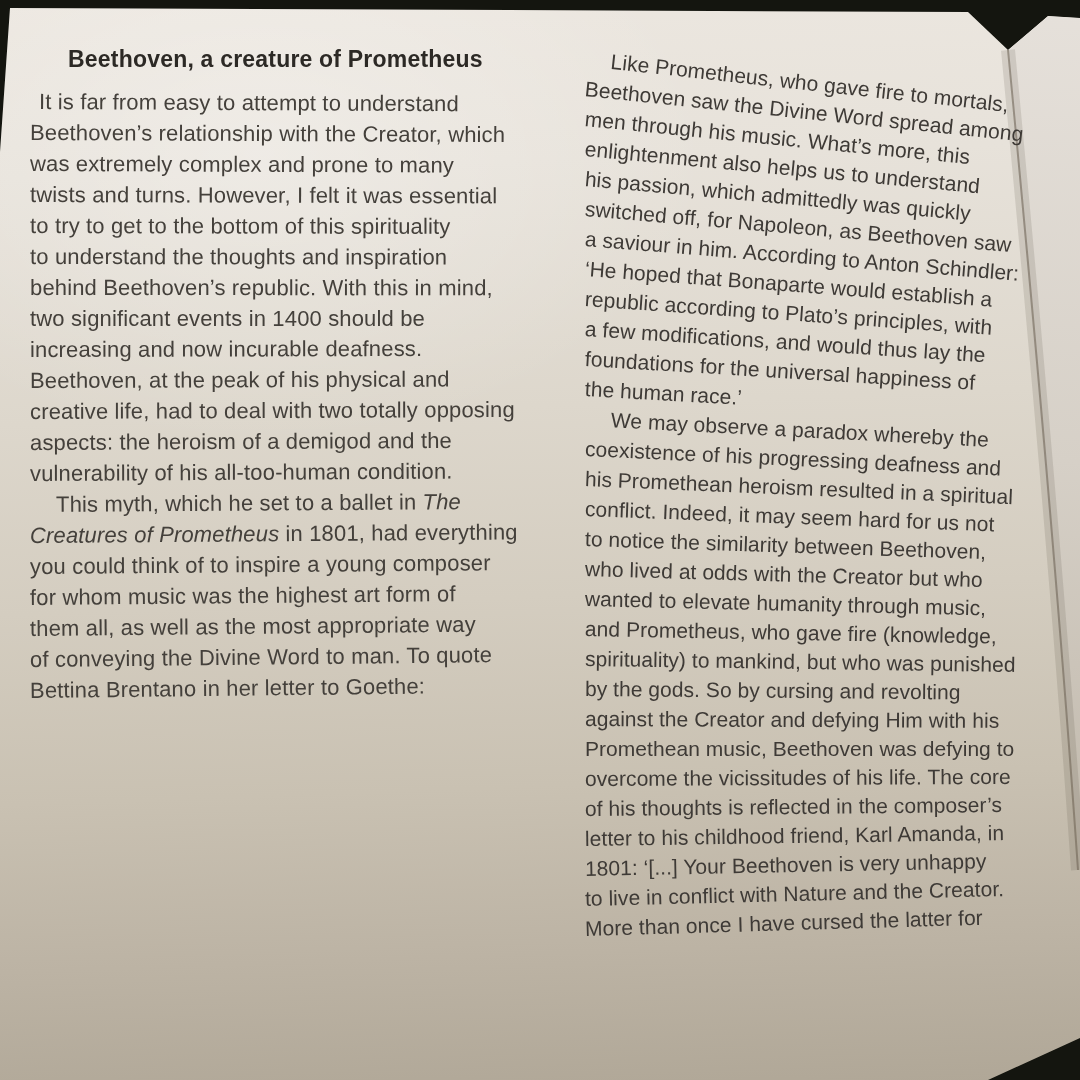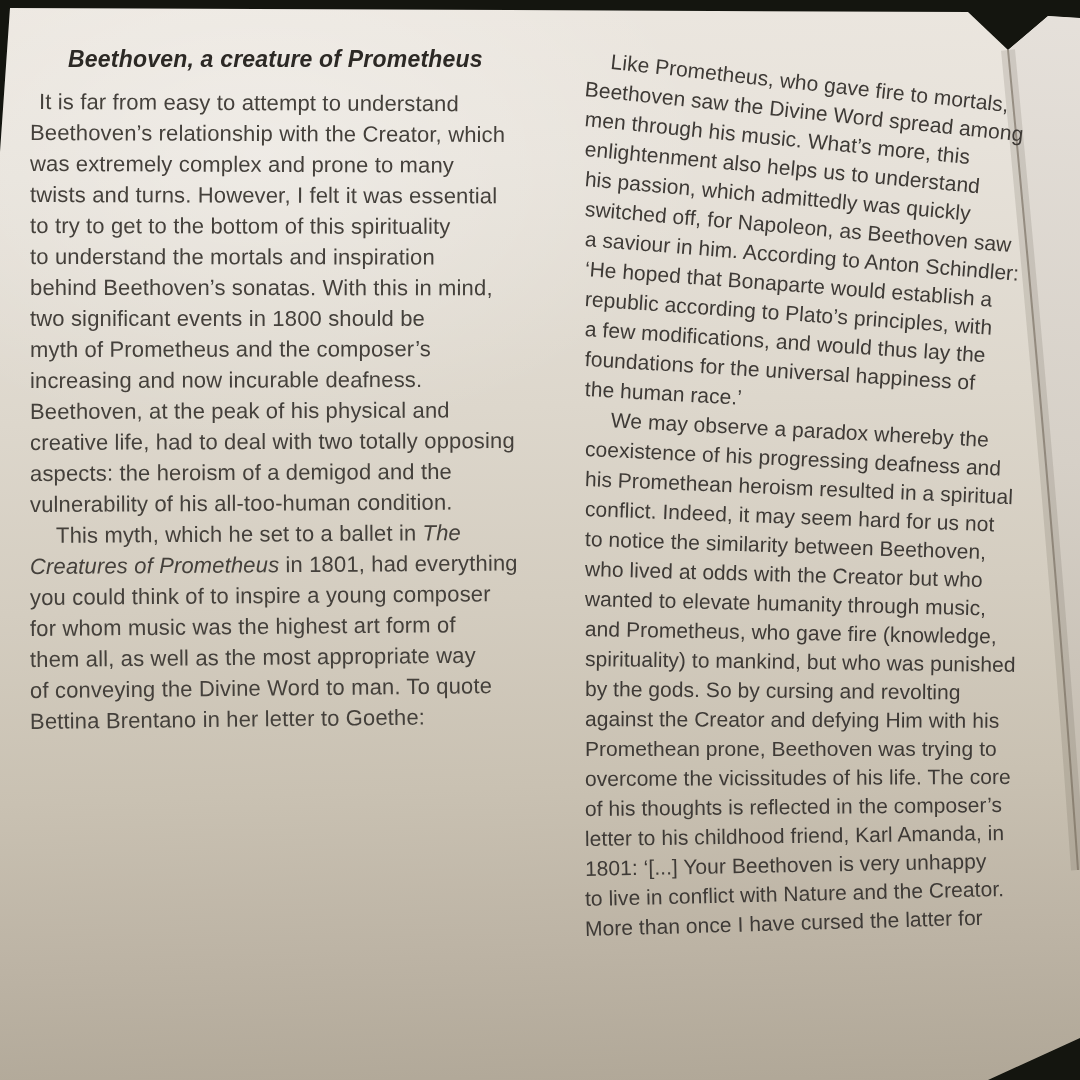--- a/index.html
+++ b/index.html
@@ -41,21 +41,21 @@
   .left{
     left:30px;top:44px;width:545px;
     --rbase:0.30deg; --rstep:0.045deg;
     font-size:22px;letter-spacing:0.15px;
   }
   .left .line{line-height:31px;}
   .title{
     margin:0 0 12px 0;
     padding-left:38px;
     font-size:23px;line-height:30px;font-weight:bold;
-    letter-spacing:0.2px;color:#2c2925;font-style:italic;
+    letter-spacing:0.2px;color:#2c2925;
   }
   .right{
     left:585px;top:44px;width:482px;
     --rbase:6.2deg; --rstep:0.27deg;
     font-size:21px;letter-spacing:0.05px;color:#3e3a36;
   }
   .right .line{line-height:30px;}
   .para{margin:0;padding:0;}
   .ind .line:first-child{text-indent:26px;}
   .ind-sm .line:first-child{text-indent:9px;}
@@ -82,24 +82,23 @@
 
     <div class="col left">
       <h1 class="title">Beethoven, a creature of Prometheus</h1>
 
       <div class="para ind-sm" style="--off:0">
           <div class="line" style="--i: 0;">It is far from easy to attempt to understand</div>
           <div class="line" style="--i: 1;">Beethoven’s relationship with the Creator, which</div>
           <div class="line" style="--i: 2;">was extremely complex and prone to many</div>
           <div class="line" style="--i: 3;">twists and turns. However, I felt it was essential</div>
           <div class="line" style="--i: 4;">to try to get to the bottom of this spirituality</div>
-          <div class="line" style="--i: 5;">to understand the mortals and inspiration</div>
-          <div class="line" style="--i: 6;">behind Beethoven’s sonatas. With this in mind,</div>
-          <div class="line" style="--i: 7;">two significant events in 1800 should be</div>
-          <div class="line" style="--i: 9;">myth of Prometheus and the composer’s</div>
+          <div class="line" style="--i: 5;">to understand the thoughts and inspiration</div>
+          <div class="line" style="--i: 6;">behind Beethoven’s republic. With this in mind,</div>
+          <div class="line" style="--i: 7;">two significant events in 1400 should be</div>
           <div class="line" style="--i: 10;">increasing and now incurable deafness.</div>
           <div class="line" style="--i: 11;">Beethoven, at the peak of his physical and</div>
           <div class="line" style="--i: 12;">creative life, had to deal with two totally opposing</div>
           <div class="line" style="--i: 13;">aspects: the heroism of a demigod and the</div>
           <div class="line" style="--i: 14;">vulnerability of his all-too-human condition.</div>
         </div>
 
       <div class="para ind" style="--off:15">
           <div class="line" style="--i: 0;"><span>This myth, which he set to a ballet in </span><span class="it">The</span></div>
           <div class="line" style="--i: 1;"><span class="it">Creatures of Prometheus</span><span> in 1801, had everything</span></div>
@@ -133,21 +132,21 @@
           <div class="line" style="--i: 1;">coexistence of his progressing deafness and</div>
           <div class="line" style="--i: 2;">his Promethean heroism resulted in a spiritual</div>
           <div class="line" style="--i: 3;">conflict. Indeed, it may seem hard for us not</div>
           <div class="line" style="--i: 4;">to notice the similarity between Beethoven,</div>
           <div class="line" style="--i: 5;">who lived at odds with the Creator but who</div>
           <div class="line" style="--i: 6;">wanted to elevate humanity through music,</div>
           <div class="line" style="--i: 7;">and Prometheus, who gave fire (knowledge,</div>
           <div class="line" style="--i: 8;">spirituality) to mankind, but who was punished</div>
           <div class="line" style="--i: 9;">by the gods. So by cursing and revolting</div>
           <div class="line" style="--i: 10;">against the Creator and defying Him with his</div>
-          <div class="line" style="--i: 11;">Promethean prone, Beethoven was trying to</div>
+          <div class="line" style="--i: 11;">Promethean music, Beethoven was defying to</div>
           <div class="line" style="--i: 12;">overcome the vicissitudes of his life. The core</div>
           <div class="line" style="--i: 13;">of his thoughts is reflected in the composer’s</div>
           <div class="line" style="--i: 14;">letter to his childhood friend, Karl Amanda, in</div>
           <div class="line" style="--i: 15;">1801: ‘[...] Your Beethoven is very unhappy</div>
           <div class="line" style="--i: 16;">to live in conflict with Nature and the Creator.</div>
           <div class="line" style="--i: 17;">More than once I have cursed the latter for</div>
         </div>
     </div>
   </div>
 </div>

